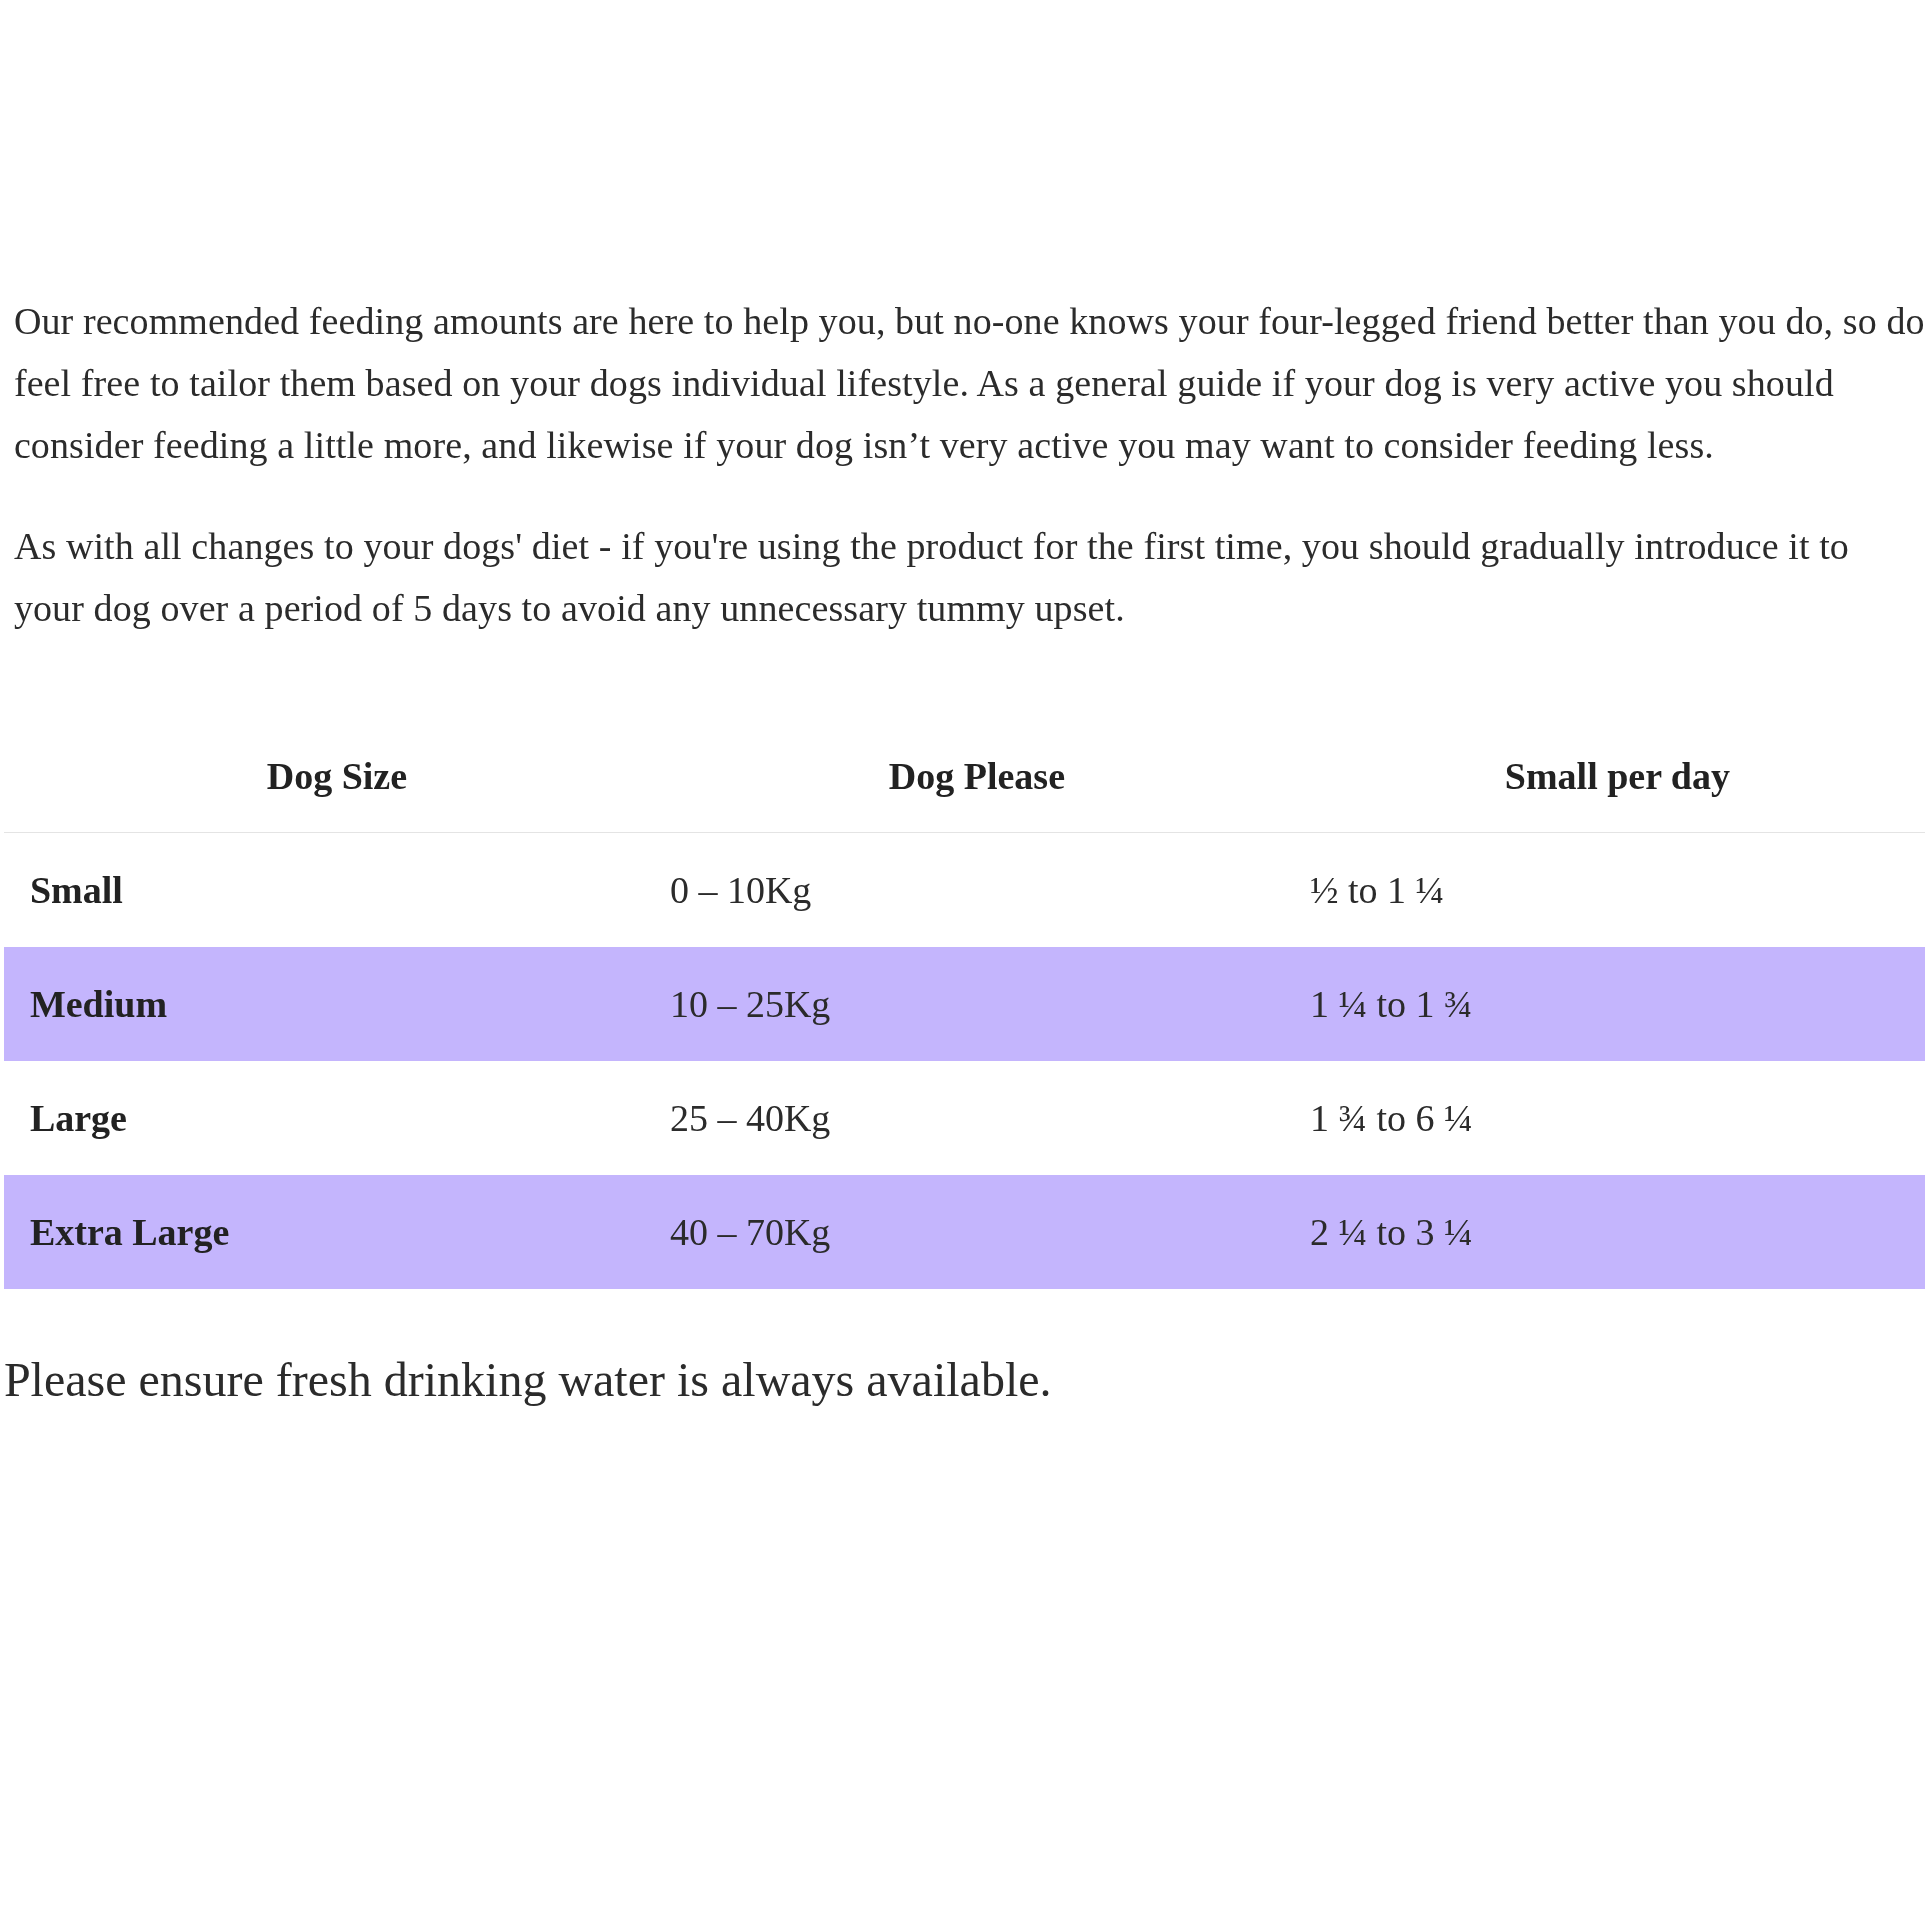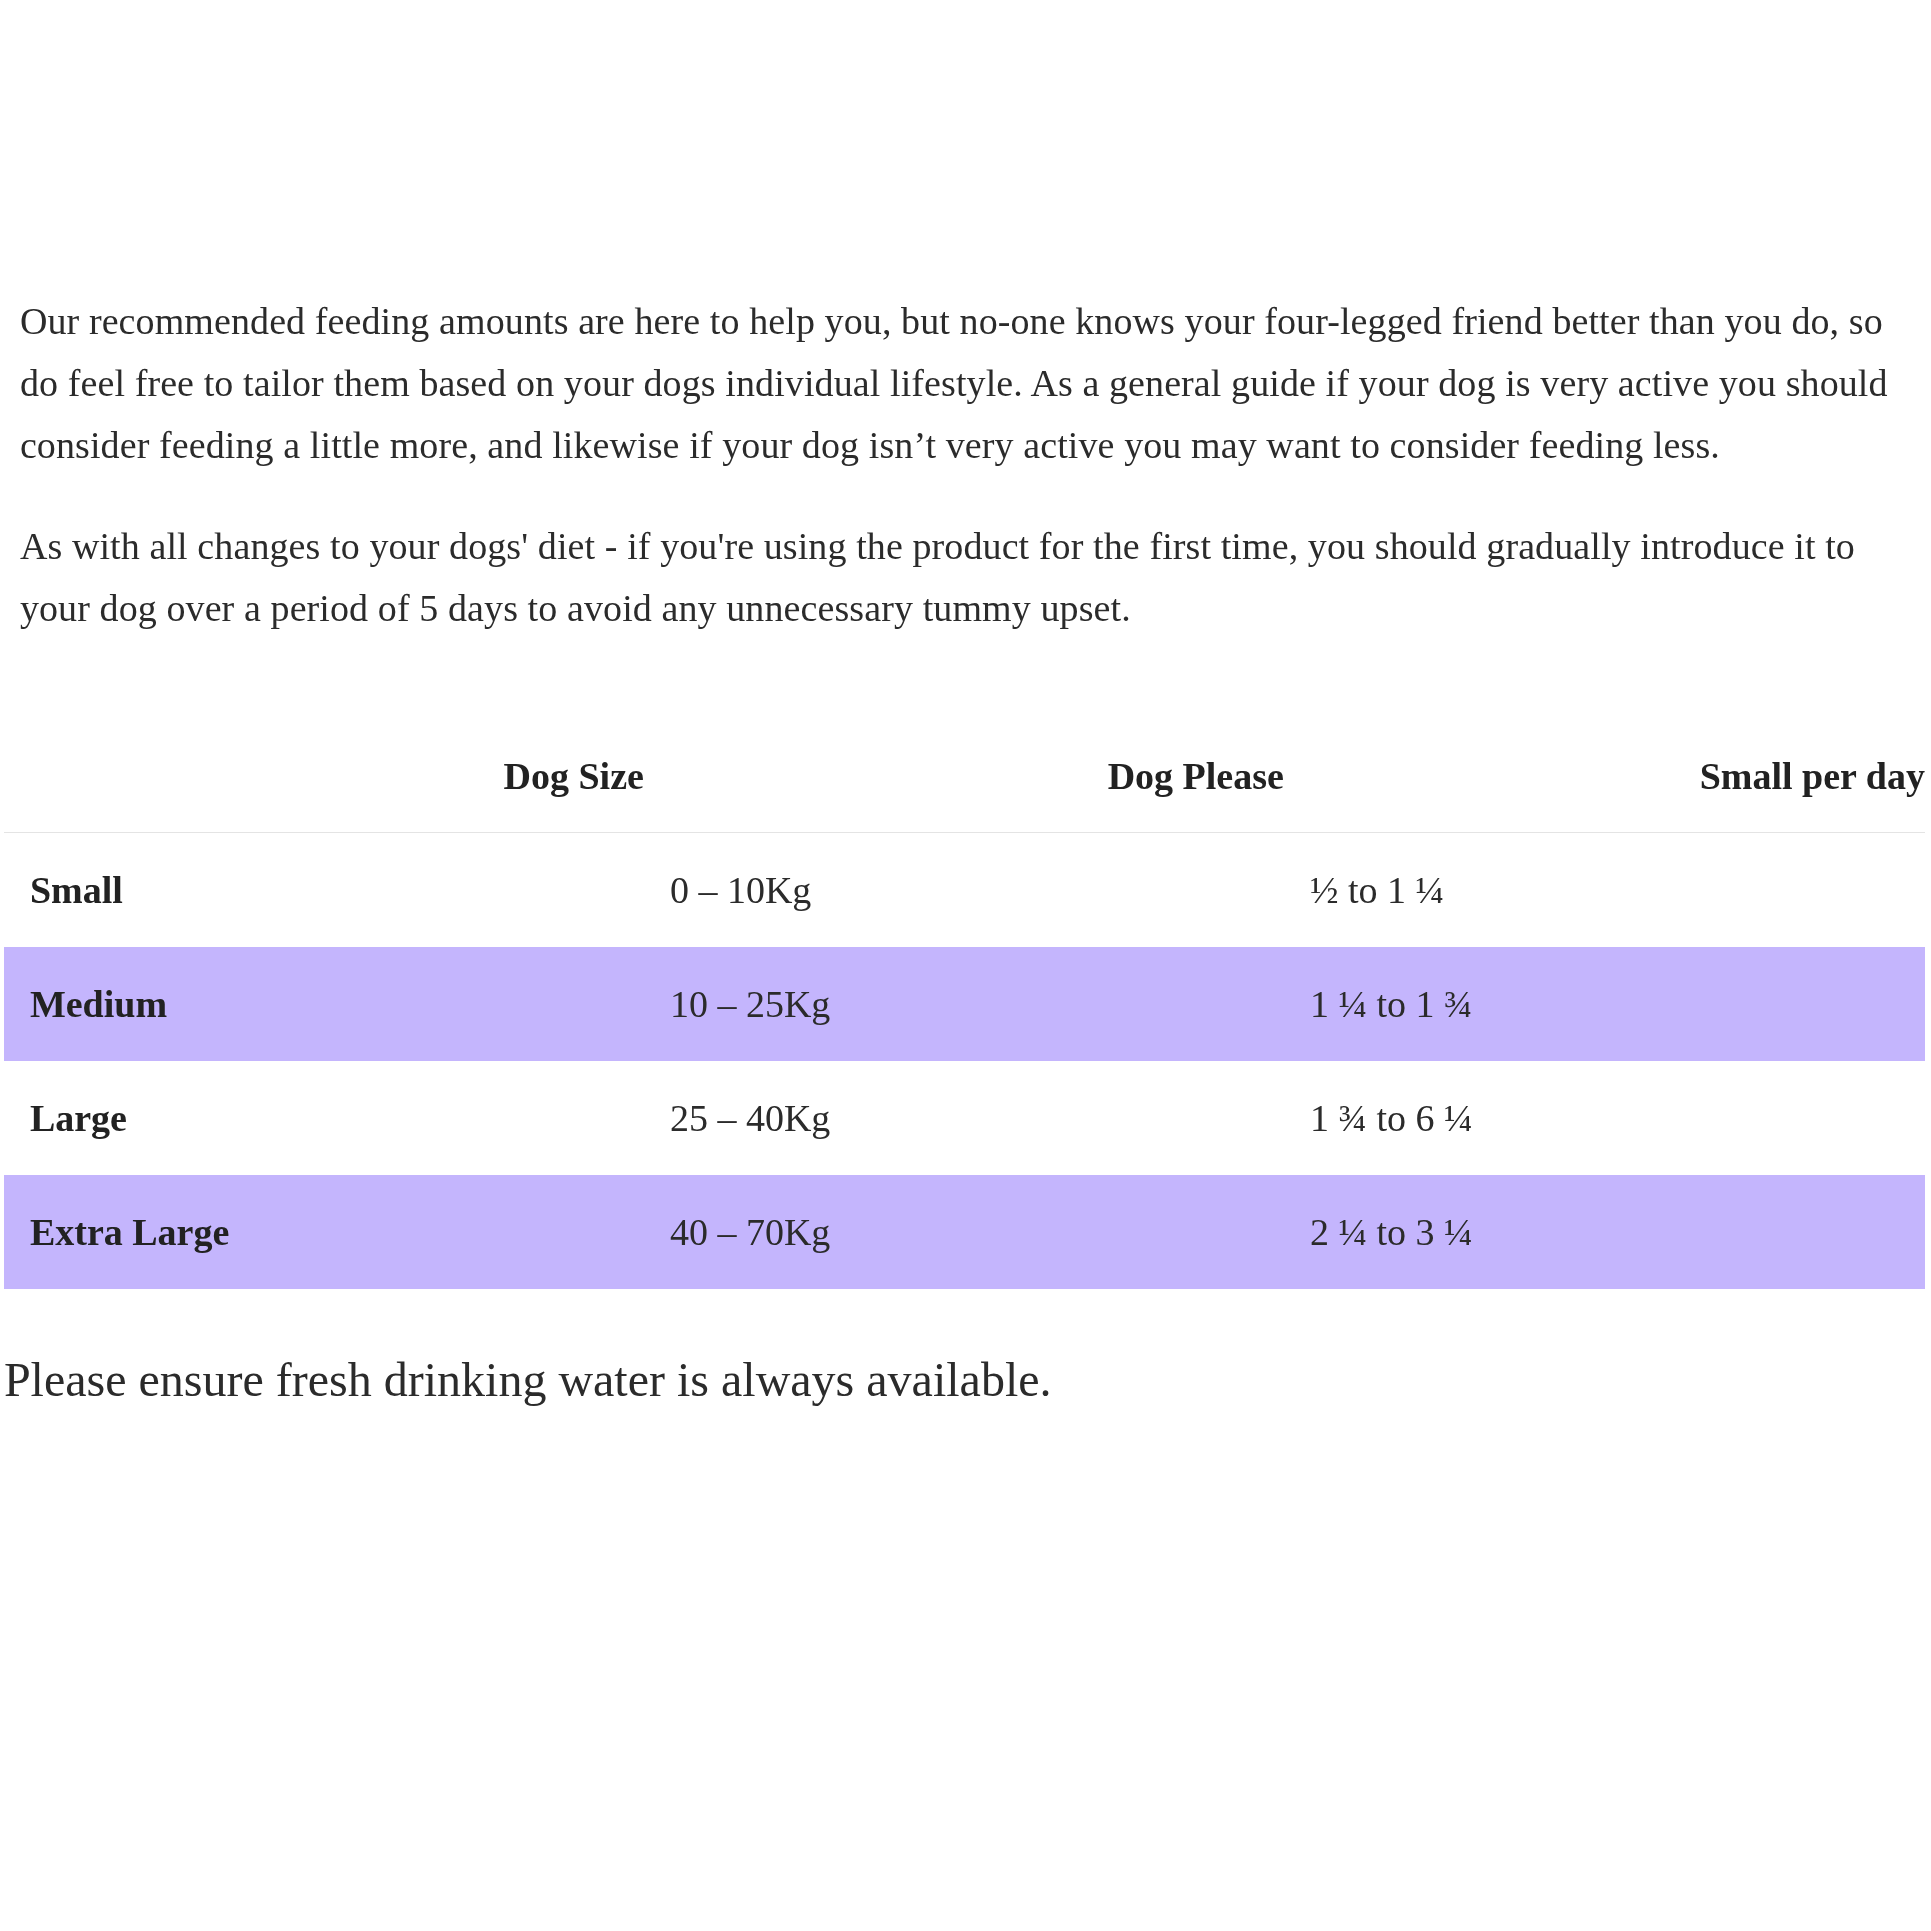--- a/index.html
+++ b/index.html
@@ -1,21 +1,21 @@
 <!DOCTYPE html>
 <html><head>
 <meta charset="utf-8">
 <style>
   html, body { margin: 0; padding: 0; background: #ffffff; }
   body { width: 1931px; height: 1931px; position: relative; overflow: hidden;
          font-family: "Liberation Serif", "DejaVu Serif", serif; color: #2a2a2a; }
   .content { position: absolute; left: 3.9px; top: 290px; width: 1923px; }
-  .para { font-size: 38px; line-height: 62px; margin: 0 0 39px 16px; letter-spacing: 0.1px; color: #2b2b2b; }
+  .para { font-size: 38px; line-height: 62px; margin: 0 0 39px 10px; letter-spacing: 0.1px; color: #2b2b2b; }
   table { border-collapse: collapse; width: 1921px; margin-top: 81px; font-size: 38px; }
-  th { text-align: right; font-weight: bold; height: 112px; padding: 0 0 0 26px;
+  th { text-align: center; font-weight: bold; height: 112px; padding: 0 0 0 26px;
        border-bottom: 1.9px solid #e4e4e4; color: #222; }
   td { height: 114px; padding: 0 0 0 26px; color: #2b2b2b; font-family: Liberation Serif, serif; }
   td.size { font-weight: bold; color: #222; }
   tr.striped td { background: #c4b5fd; }
   tr.striped td:first-child { box-shadow: none; }
   .col1 { width: 614px; }
   .col2 { width: 614px; }
   .footer-note { font-size: 48px; line-height: 62px; margin-top: 60px; color: #2b2b2b; }
 </style>
 </head>

